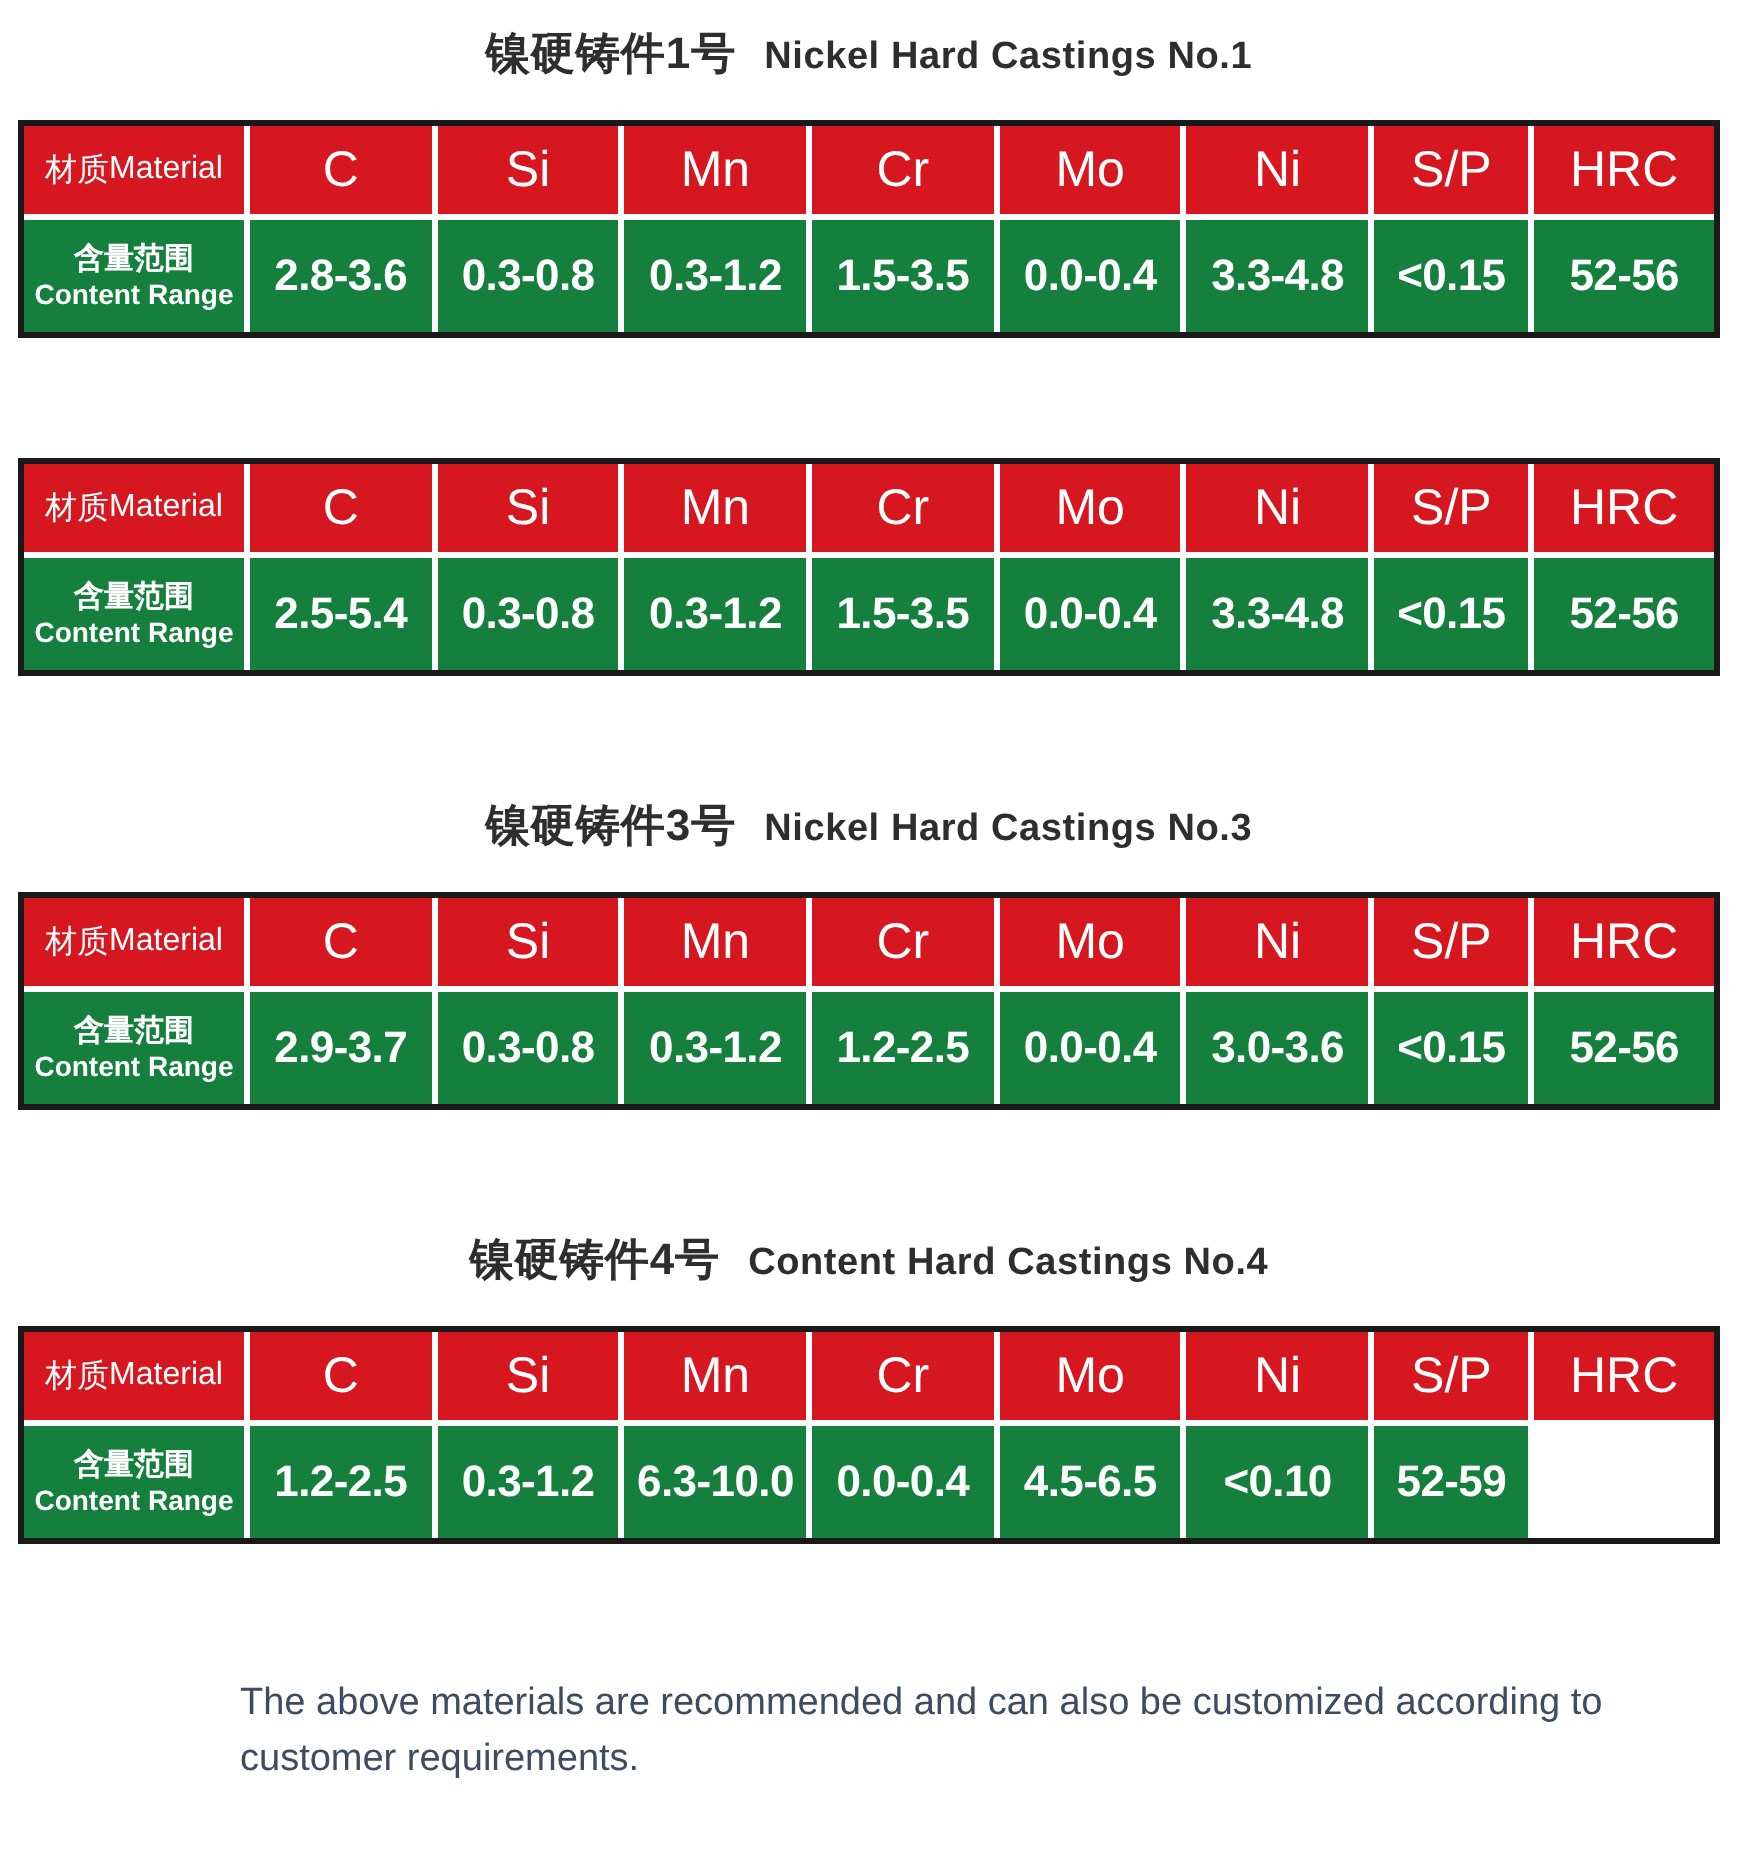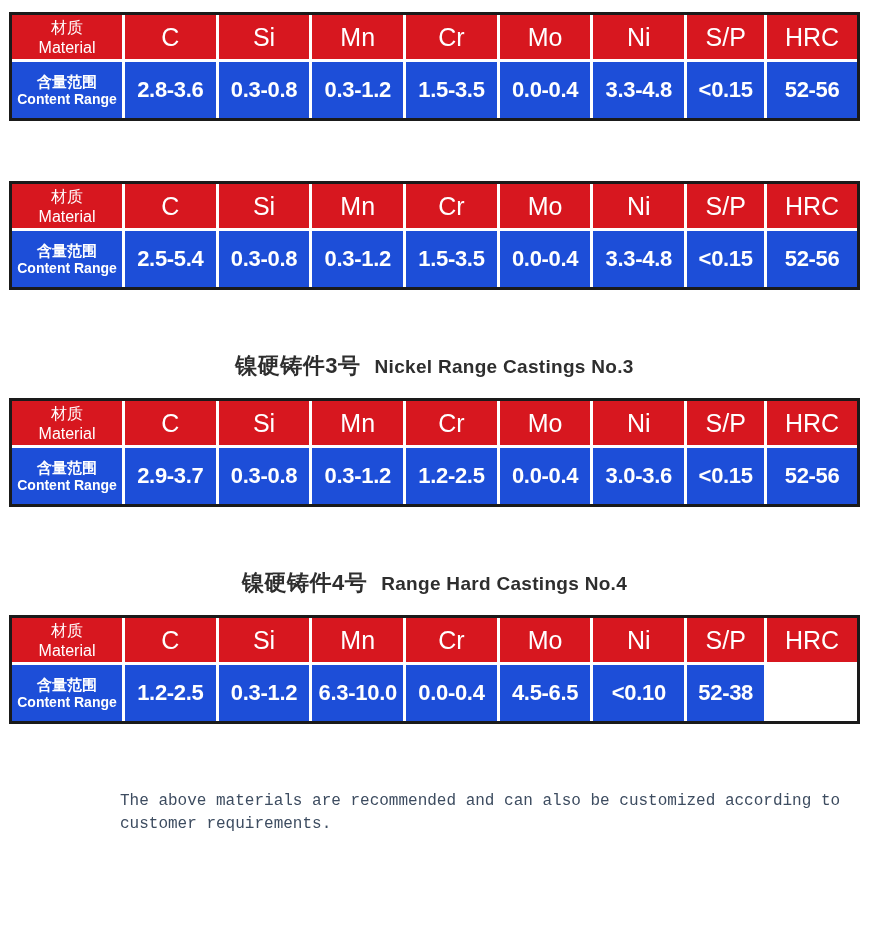--- a/index.html
+++ b/index.html
@@ -31,40 +31,43 @@
   .cell {
     display: flex;
     flex-direction: column;
     align-items: center;
     justify-content: center;
     color: #ffffff;
     white-space: nowrap;
     overflow: hidden;
   }
   .hdr { background: #d7171f; }
-  .dat { background: #1d4ed8; }
+  .dat { background: #15803d; }
   .symbol { font-size: 25px; font-weight: 500; }
-  .material-cell { font-size: 16px; font-weight: 500; flex-direction: column; }
+  .material-cell { font-size: 16px; font-weight: 500; flex-direction: row; }
   .range-zh { font-size: 15px; font-weight: 600; line-height: 19px; }
   .range-en { font-size: 14px; font-weight: 700; line-height: 17px; }
   .value { font-size: 22px; font-weight: 700; letter-spacing: -0.3px; }
   .footer {
     margin: 66px 0 0 120px;
     color: #3d4c60;
     line-height: 1.45;
   }
   .footer-zh { font-size: 13px; }
-  .footer-en { font-size: 16px; font-family: Liberation Mono, monospace; }
+  .footer-en { font-size: 19px; }
 </style>
 </head>
 <body>
 
 <div class="page">
 
   <div class="section">
+    <h2 class="section-title">
+      <span class="title-zh">镍硬铸件1号</span><span class="title-en">Nickel Hard Castings No.1</span>
+    </h2>
     <div class="spec-table">
       <div class="cell hdr material-cell">
           <span>材质</span>
           <span>Material</span>
         </div>
       <div class="cell hdr symbol">C</div>
       <div class="cell hdr symbol">Si</div>
       <div class="cell hdr symbol">Mn</div>
       <div class="cell hdr symbol">Cr</div>
       <div class="cell hdr symbol">Mo</div>
@@ -110,21 +113,21 @@
       <div class="cell dat value">1.5-3.5</div>
       <div class="cell dat value">0.0-0.4</div>
       <div class="cell dat value">3.3-4.8</div>
       <div class="cell dat value">&lt;0.15</div>
       <div class="cell dat value">52-56</div>
     </div>
   </div>
 
   <div class="section">
     <h2 class="section-title">
-      <span class="title-zh">镍硬铸件3号</span><span class="title-en">Nickel Range Castings No.3</span>
+      <span class="title-zh">镍硬铸件3号</span><span class="title-en">Nickel Hard Castings No.3</span>
     </h2>
     <div class="spec-table">
       <div class="cell hdr material-cell">
           <span>材质</span>
           <span>Material</span>
         </div>
       <div class="cell hdr symbol">C</div>
       <div class="cell hdr symbol">Si</div>
       <div class="cell hdr symbol">Mn</div>
       <div class="cell hdr symbol">Cr</div>
@@ -142,21 +145,21 @@
       <div class="cell dat value">1.2-2.5</div>
       <div class="cell dat value">0.0-0.4</div>
       <div class="cell dat value">3.0-3.6</div>
       <div class="cell dat value">&lt;0.15</div>
       <div class="cell dat value">52-56</div>
     </div>
   </div>
 
   <div class="section">
     <h2 class="section-title">
-      <span class="title-zh">镍硬铸件4号</span><span class="title-en">Range Hard Castings No.4</span>
+      <span class="title-zh">镍硬铸件4号</span><span class="title-en">Content Hard Castings No.4</span>
     </h2>
     <div class="spec-table">
       <div class="cell hdr material-cell">
           <span>材质</span>
           <span>Material</span>
         </div>
       <div class="cell hdr symbol">C</div>
       <div class="cell hdr symbol">Si</div>
       <div class="cell hdr symbol">Mn</div>
       <div class="cell hdr symbol">Cr</div>
@@ -167,21 +170,21 @@
       <div class="cell dat">
           <span class="range-zh">含量范围</span>
           <span class="range-en">Content Range</span>
         </div>
       <div class="cell dat value">1.2-2.5</div>
       <div class="cell dat value">0.3-1.2</div>
       <div class="cell dat value">6.3-10.0</div>
       <div class="cell dat value">0.0-0.4</div>
       <div class="cell dat value">4.5-6.5</div>
       <div class="cell dat value">&lt;0.10</div>
-      <div class="cell dat value">52-38</div>
+      <div class="cell dat value">52-59</div>
     </div>
   </div>
 
   <div class="footer">
     <div class="footer-en">The above materials are recommended and can also be customized according to customer requirements.</div>
   </div>
 
 </div>
 
 </body></html>

